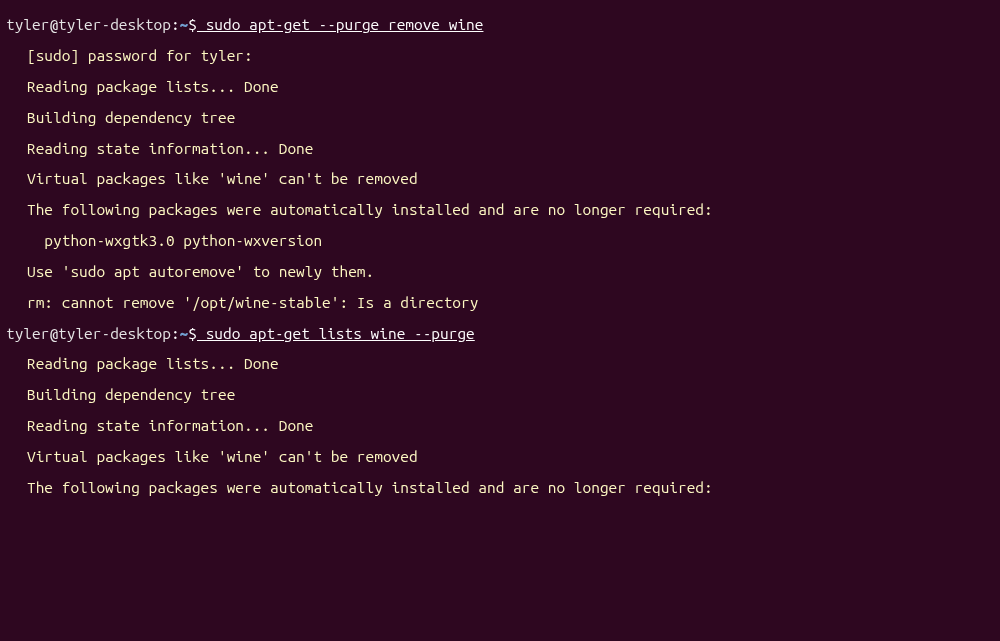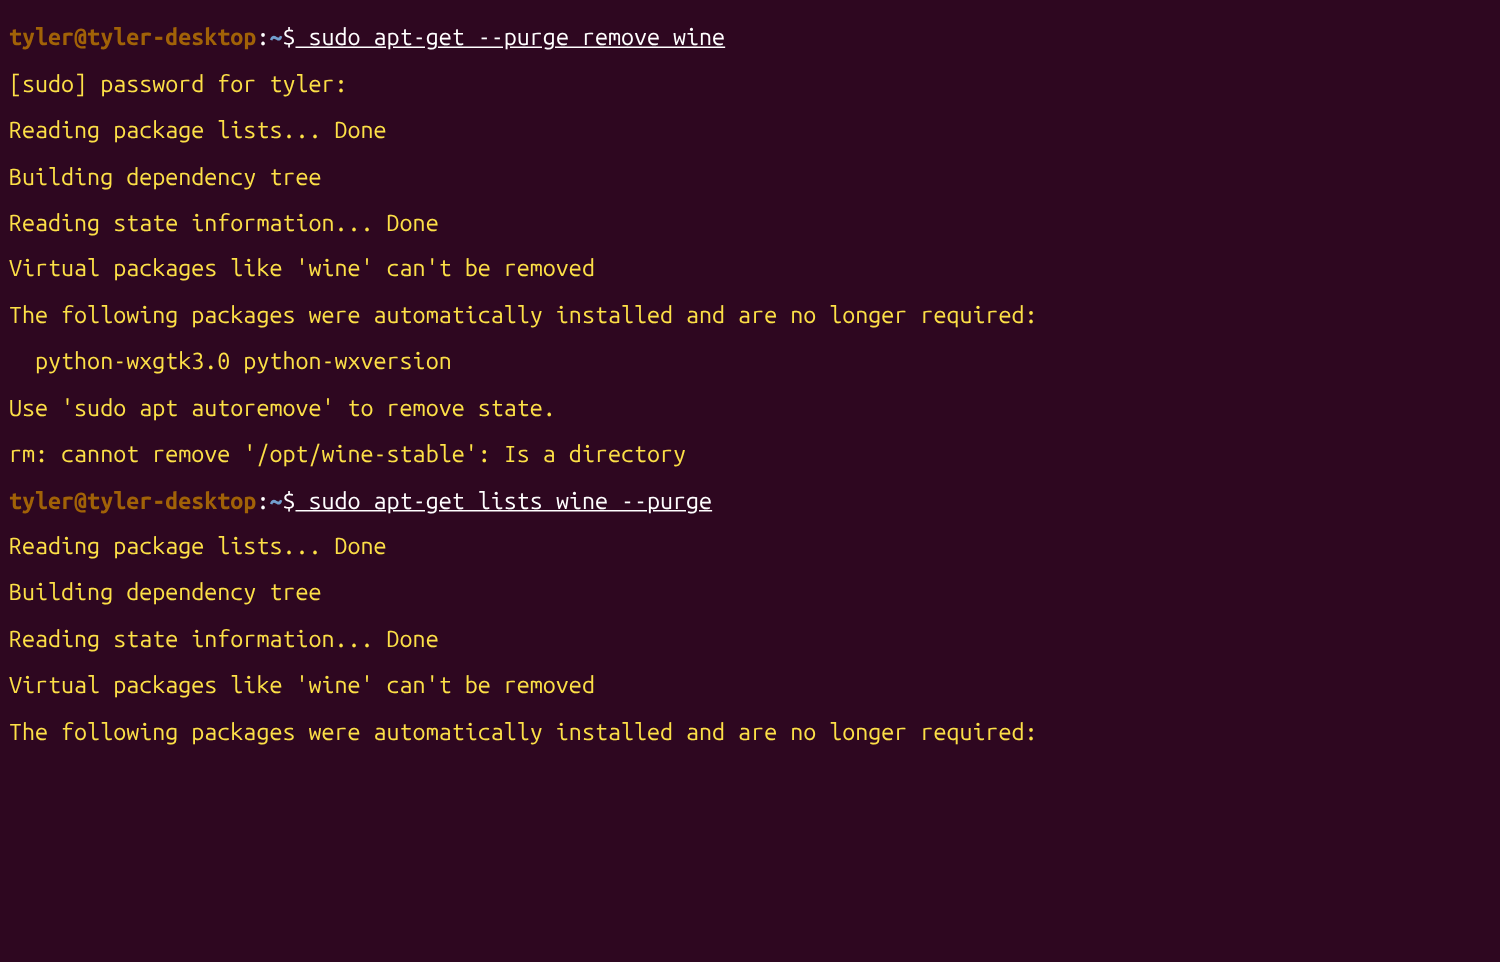--- a/index.html
+++ b/index.html
@@ -19,54 +19,55 @@
       padding: 2px 6px;
     }
     .terminal {
       white-space: pre;
     }
     .line {
       display: block;
       min-height: 15.4px;
     }
     .prompt-user {
-      color: #a16207;
-      font-weight: bold;
+      color: #e5e5e5;
+      font-weight: normal;
     }
     .prompt-colon {
       color: #ffffff;
     }
     .prompt-path {
       color: #729fcf;
       font-weight: bold;
     }
     .prompt-dollar {
       color: #ffffff;
     }
     .command {
       color: #ffffff;
       text-decoration: underline;
     }
     .output {
-      color: #fde047;
+      color: #fef9c3;
+      margin-left: 21px;
     }
   </style>
 </head>
 <body>
 
 <div class="terminal">
 <span class="line"><span class="prompt-user">tyler@tyler-desktop</span><span class="prompt-colon">:</span><span class="prompt-path">~</span><span class="prompt-dollar">$</span><span class="command"> sudo apt-get --purge remove wine</span></span>
 <span class="line output">[sudo] password for tyler: </span>
 <span class="line output">Reading package lists... Done</span>
 <span class="line output">Building dependency tree       </span>
 <span class="line output">Reading state information... Done</span>
 <span class="line output">Virtual packages like 'wine' can't be removed</span>
 <span class="line output">The following packages were automatically installed and are no longer required:</span>
 <span class="line output">  python-wxgtk3.0 python-wxversion</span>
-<span class="line output">Use 'sudo apt autoremove' to remove state.</span>
+<span class="line output">Use 'sudo apt autoremove' to newly them.</span>
 <span class="line output">rm: cannot remove '/opt/wine-stable': Is a directory</span>
 <span class="line"><span class="prompt-user">tyler@tyler-desktop</span><span class="prompt-colon">:</span><span class="prompt-path">~</span><span class="prompt-dollar">$</span><span class="command"> sudo apt-get lists wine --purge</span></span>
 <span class="line output">Reading package lists... Done</span>
 <span class="line output">Building dependency tree       </span>
 <span class="line output">Reading state information... Done</span>
 <span class="line output">Virtual packages like 'wine' can't be removed</span>
 <span class="line output">The following packages were automatically installed and are no longer required:</span>
 
 
 

